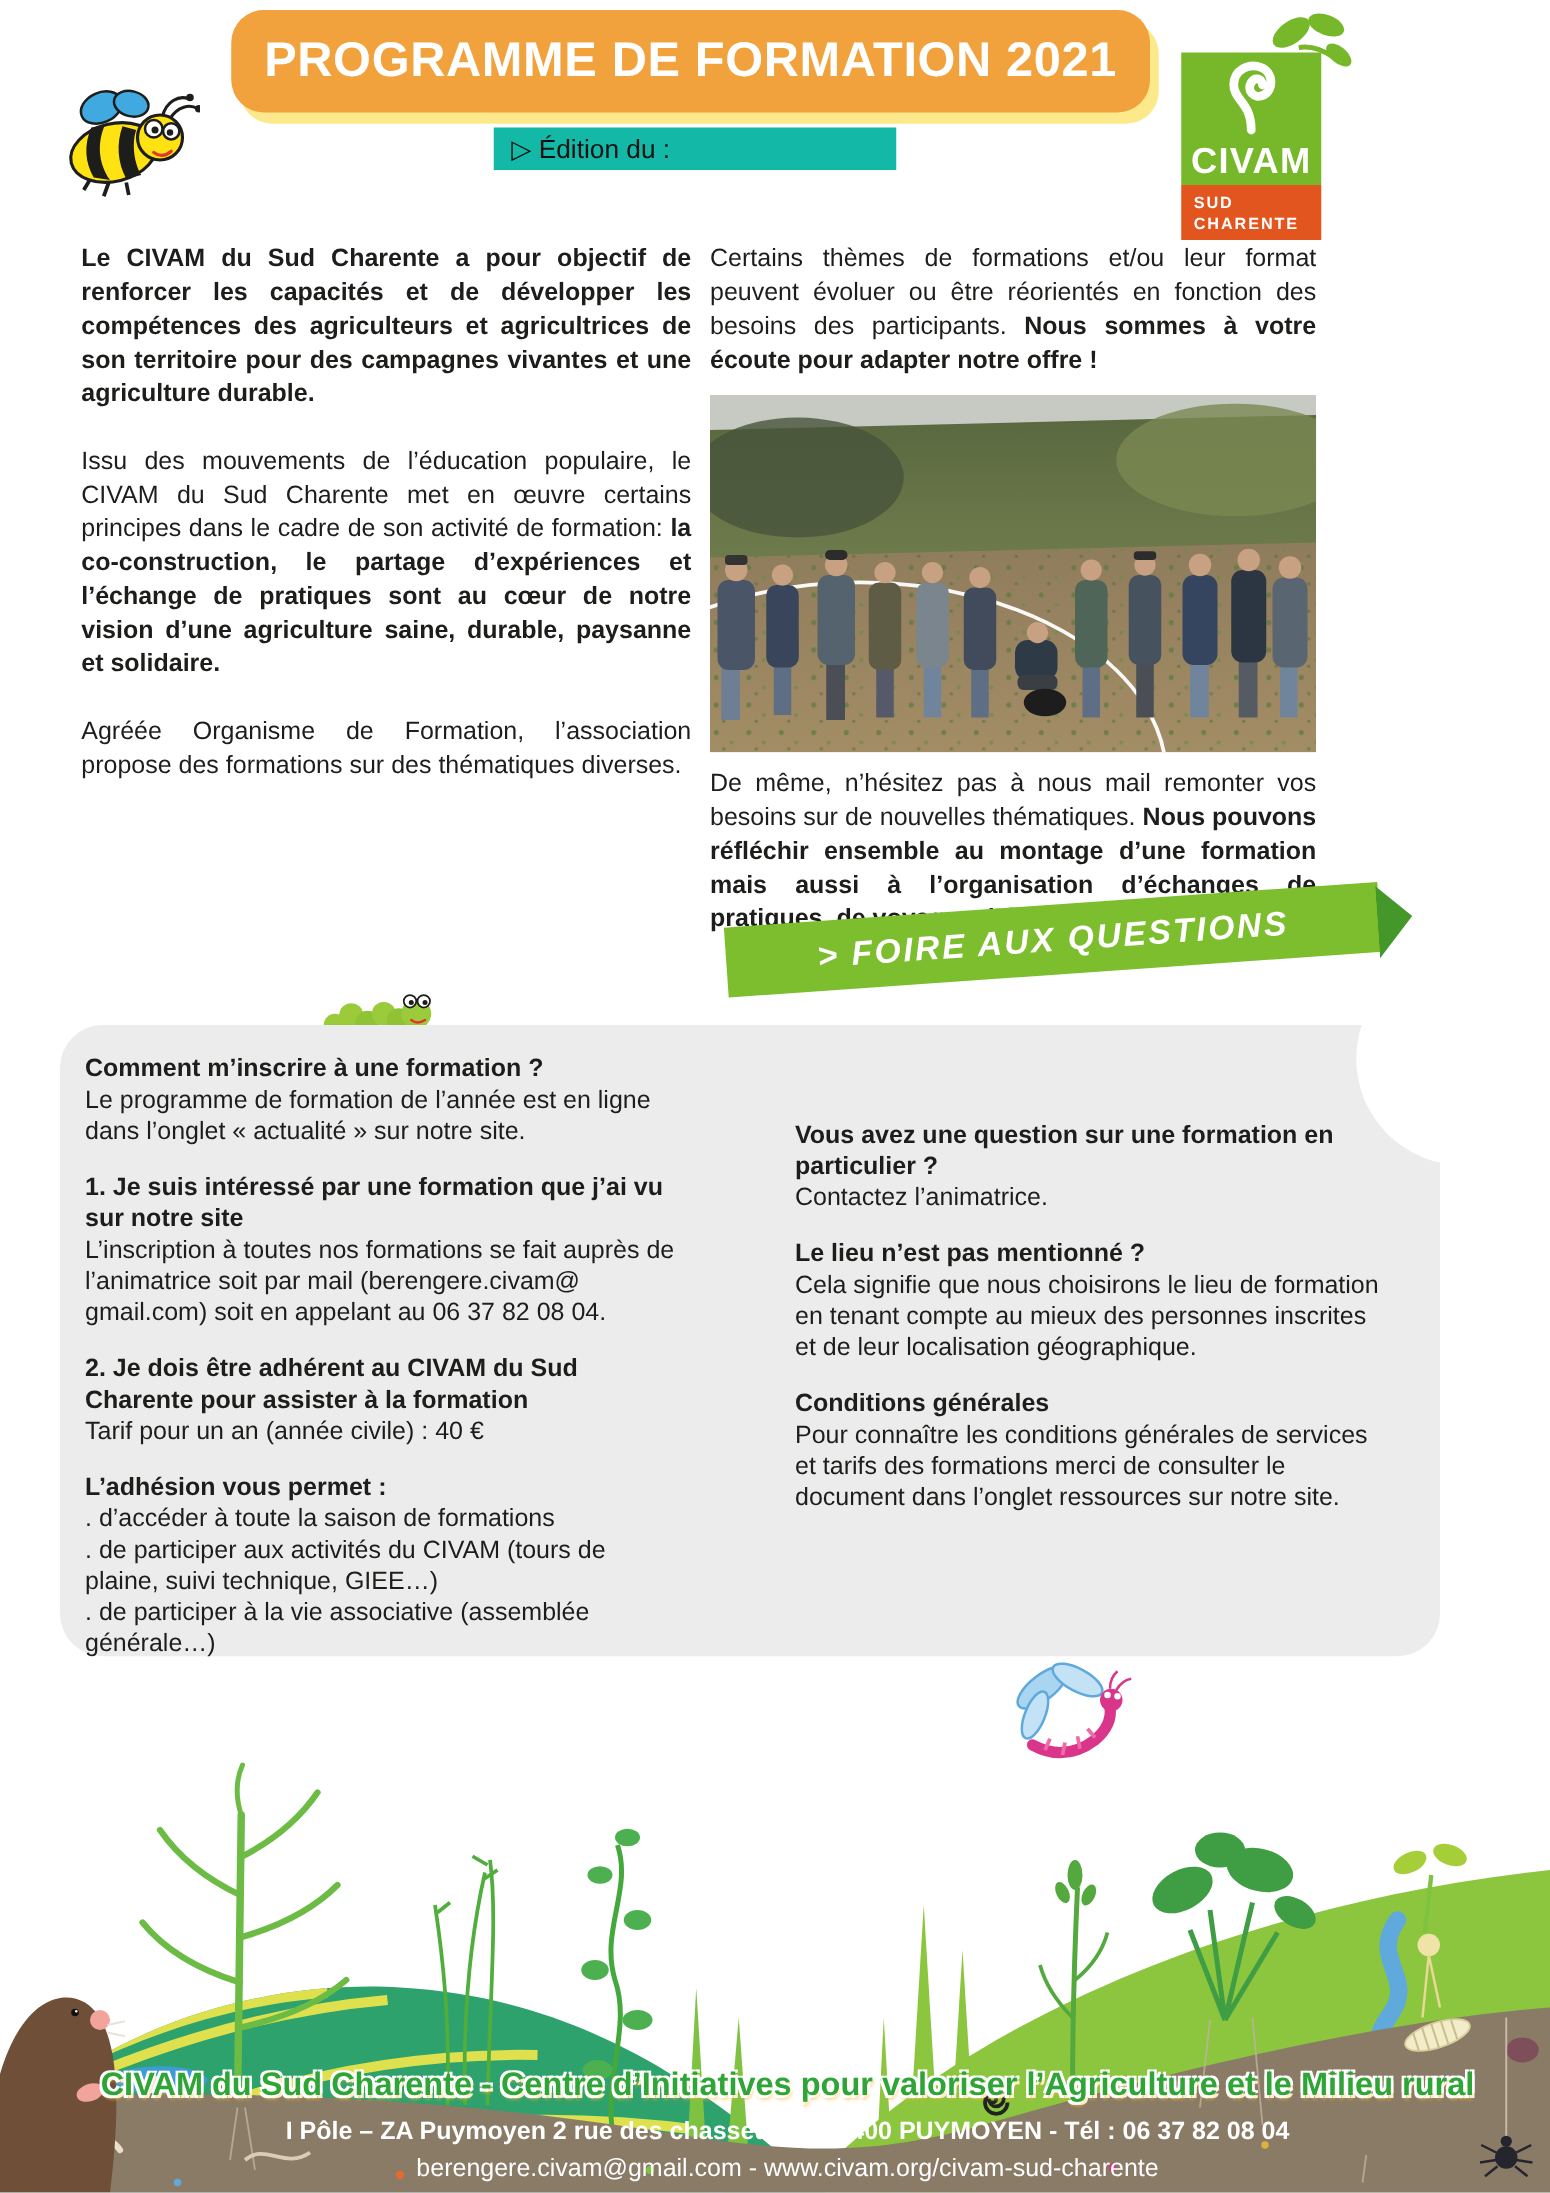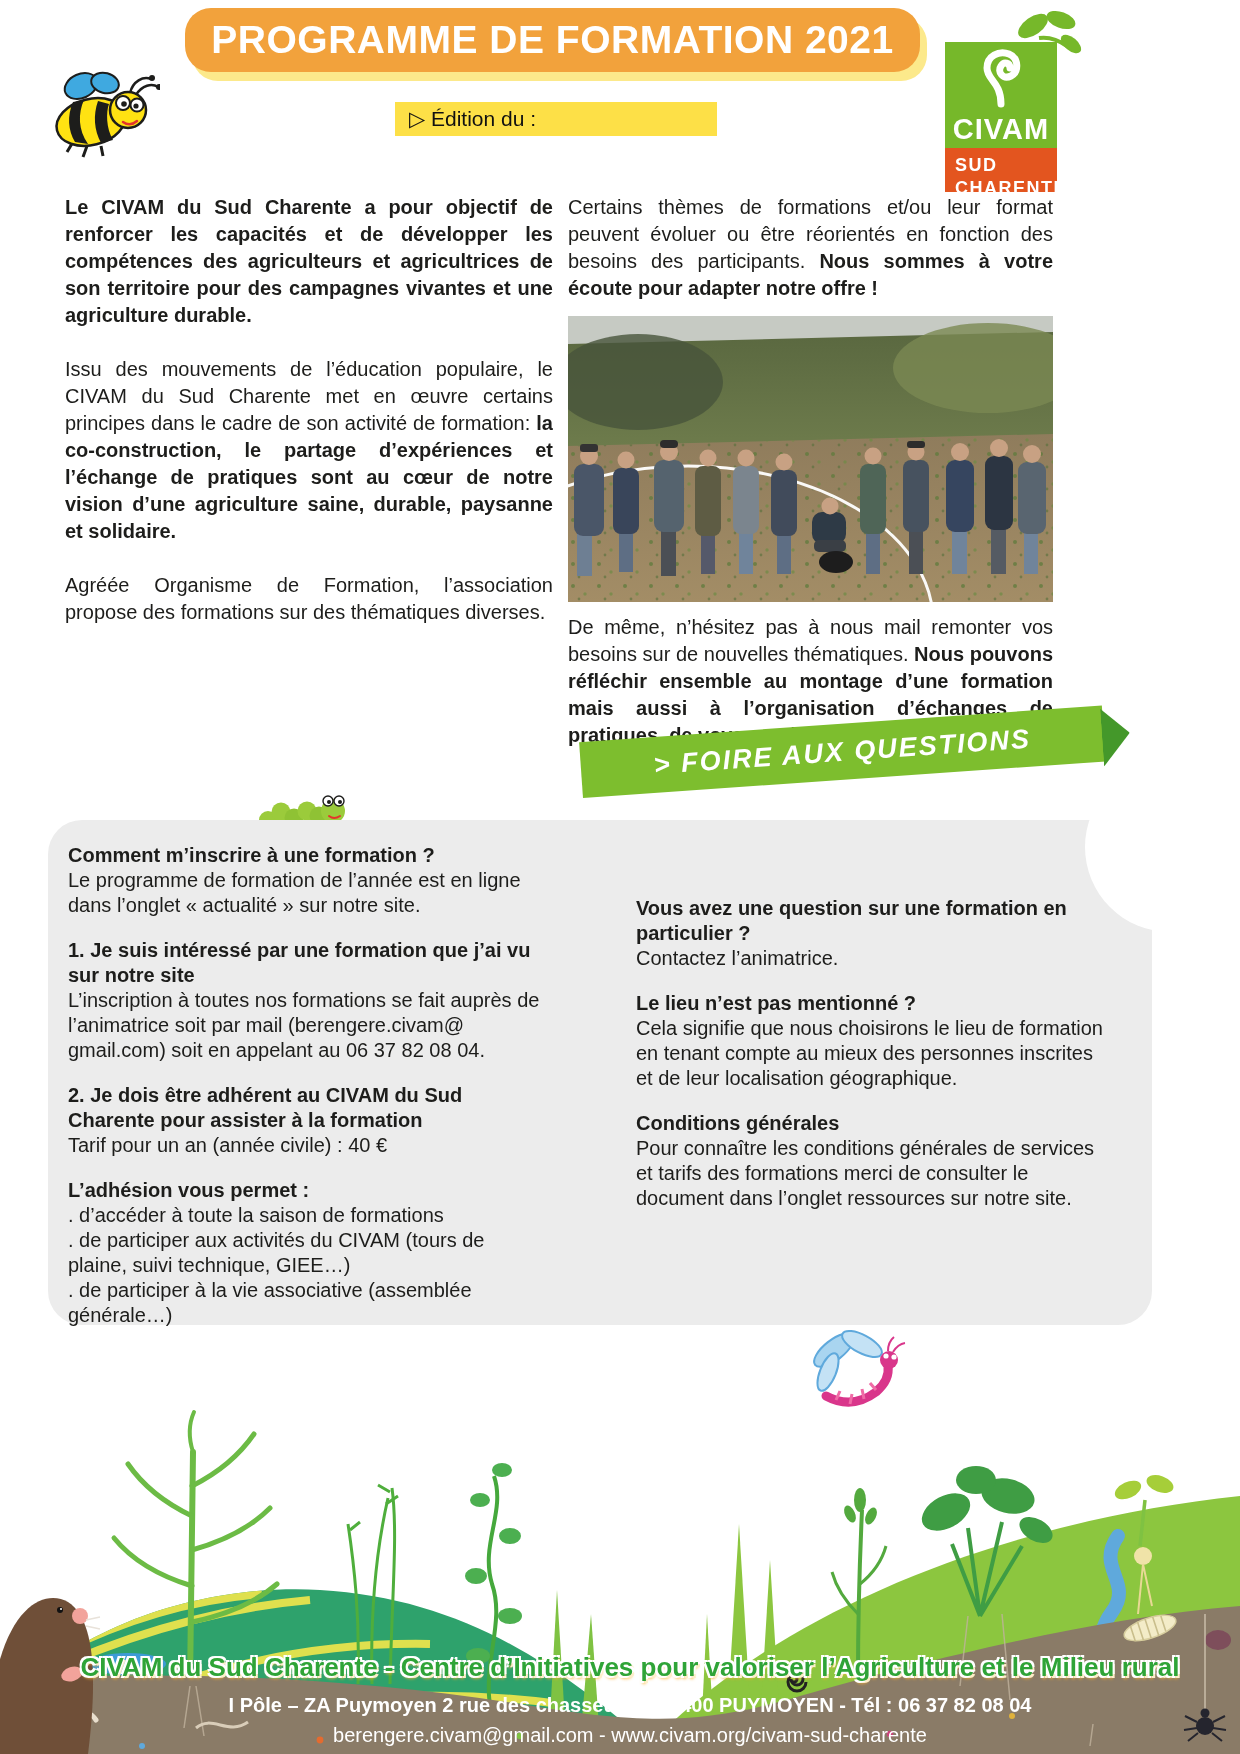--- a/index.html
+++ b/index.html
@@ -1,33 +1,33 @@
 <!DOCTYPE html>
 <html lang="fr"><head>
 <meta charset="utf-8">
 <style>
   html,body{margin:0;padding:0;background:#888;}
   .page{position:relative;width:1240px;height:1754px;background:#fff;margin:0 auto;
         font-family:"Liberation Sans","DejaVu Sans",sans-serif;color:#1d1d1b;overflow:hidden;}
   .abs{position:absolute;}
 
   
-  .banner{left:185px;top:8px;width:735px;height:64px;background:#F2A23C;border-radius:26px;
+  .banner{left:185px;top:8px;width:735px;height:82px;background:#F2A23C;border-radius:26px;
           box-shadow:7px 9px 0 #FCE98B;display:flex;align-items:center;justify-content:center;}
   .banner h1{margin:0;font-size:39px;font-weight:bold;color:#fff;letter-spacing:.5px;}
-  .edition{left:395px;top:102px;width:322px;height:34px;background:#fde047;display:flex;
+  .edition{left:395px;top:102px;width:322px;height:34px;background:#14b8a6;display:flex;
            align-items:center;padding-left:14px;font-size:21px;color:#111;box-sizing:border-box;}
 
   
   .logo{left:945px;top:42px;width:112px;}
   .logo-green{position:relative;width:112px;height:106px;background:#76B82A;}
   .logo-brand{position:absolute;bottom:2px;width:100%;text-align:center;color:#fff;
               font-weight:bold;font-size:29px;letter-spacing:1px;margin-top:24px;}
   .logo-orange{width:112px;height:44px;background:#E3551F;color:#fff;font-weight:bold;
-               font-size:18px;line-height:1.3;padding:6px 0 0 10px;letter-spacing:1.5px;box-sizing:border-box;}
+               font-size:13px;line-height:1.3;padding:6px 0 0 10px;letter-spacing:1.5px;box-sizing:border-box;}
   .logo-leaves{position:absolute;top:-34px;right:-30px;}
   .logo-spiral{position:absolute;top:2px;left:22px;}
 
   
   .intro{font-size:20px;line-height:27px;text-align:justify;}
   .intro p{margin:0 0 27px 0;}
   .intro-left{left:65px;top:194px;width:488px;}
   .intro-rt{left:568px;top:194px;width:485px;}
   .intro-rb{left:568px;top:614px;width:485px;}
   .b{font-weight:bold;}

